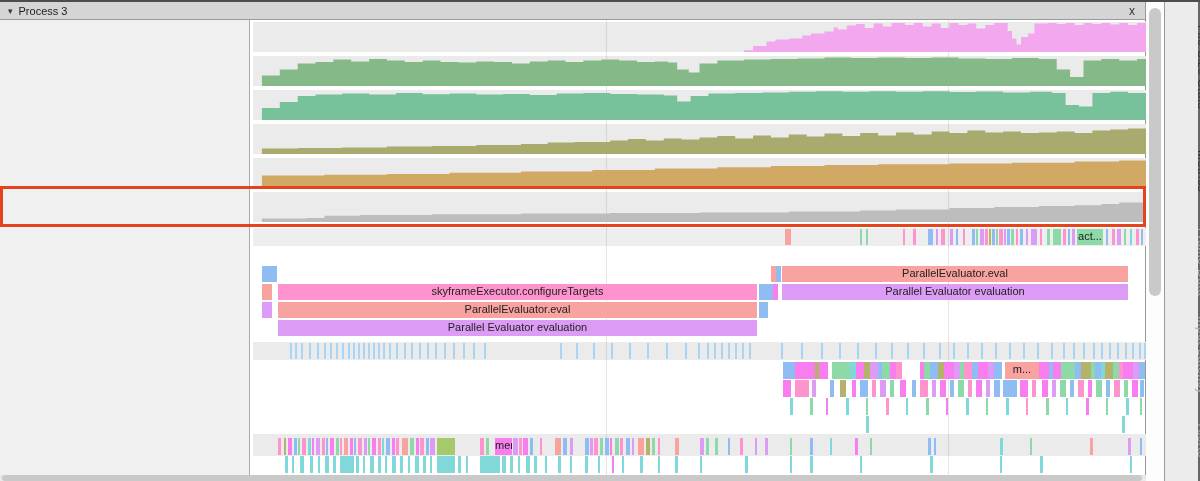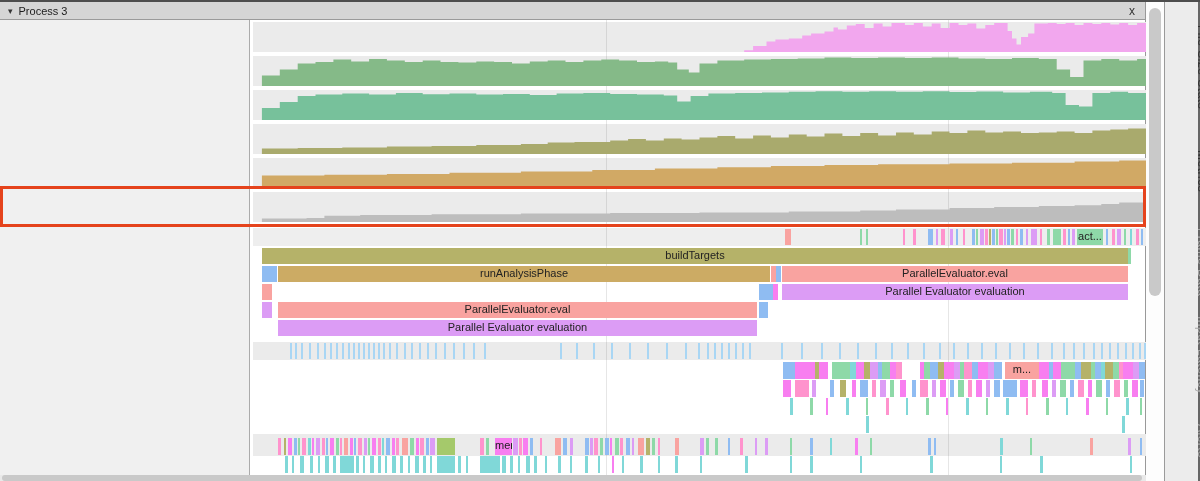--- a/index.html
+++ b/index.html
@@ -119,33 +119,29 @@
       <div class="slice" style="left: 1112px; width: 3px; background: rgb(255, 147, 205);"></div>
       <div class="slice" style="left: 1117px; width: 4px; background: rgb(220, 156, 245);"></div>
       <div class="slice" style="left: 1124px; width: 2px; background: rgb(142, 217, 168);"></div>
       <div class="slice" style="left: 1130px; width: 2px; background: rgb(128, 216, 216);"></div>
       <div class="slice" style="left: 1136px; width: 3px; background: rgb(255, 147, 205);"></div>
       <div class="slice" style="left: 1141px; width: 2px; background: rgb(143, 188, 242);"></div>
     </div>
 
   <span class="tree-arrow" style="left:26px;top:252px">▾</span>
   <span class="row-label" style="left:46px;top:249px">Main Thread</span>
-  <div class="track" style="top:248px;height:16px">
-      <div class="slice" style="left: 262px; width: 866px; background: rgb(181, 178, 105);">buildTargets</div>
-      <div class="slice" style="left: 1128px; width: 3px; background: rgb(142, 217, 168);"></div>
-    </div>
   <div class="track" style="top:266px;height:16px">
       <div class="slice" style="left: 262px; width: 15px; background: rgb(143, 188, 242);"></div>
-      <div class="slice" style="left: 278px; width: 492px; background: rgb(204, 171, 100);">runAnalysisPhase</div>
       <div class="slice" style="left: 771px; width: 5px; background: rgb(249, 163, 160);"></div>
       <div class="slice" style="left: 776px; width: 5px; background: rgb(143, 188, 242);"></div>
       <div class="slice" style="left: 782px; width: 346px; background: rgb(249, 163, 160);">ParallelEvaluator.eval</div>
     </div>
   <div class="track" style="top:284px;height:16px">
       <div class="slice" style="left: 262px; width: 10px; background: rgb(249, 163, 160);"></div>
+      <div class="slice" style="left: 278px; width: 479px; background: rgb(255, 147, 205);">skyframeExecutor.configureTargets</div>
       <div class="slice" style="left: 759px; width: 14px; background: rgb(143, 188, 242);"></div>
       <div class="slice" style="left: 773px; width: 5px; background: rgb(248, 126, 240);"></div>
       <div class="slice" style="left: 782px; width: 346px; background: rgb(220, 156, 245);">Parallel Evaluator evaluation</div>
     </div>
   <div class="track" style="top:302px;height:16px">
       <div class="slice" style="left: 262px; width: 10px; background: rgb(220, 156, 245);"></div>
       <div class="slice" style="left: 278px; width: 479px; background: rgb(249, 163, 160);">ParallelEvaluator.eval</div>
       <div class="slice" style="left: 759px; width: 9px; background: rgb(143, 188, 242);"></div>
     </div>
   <div class="track" style="top:320px;height:16px">

